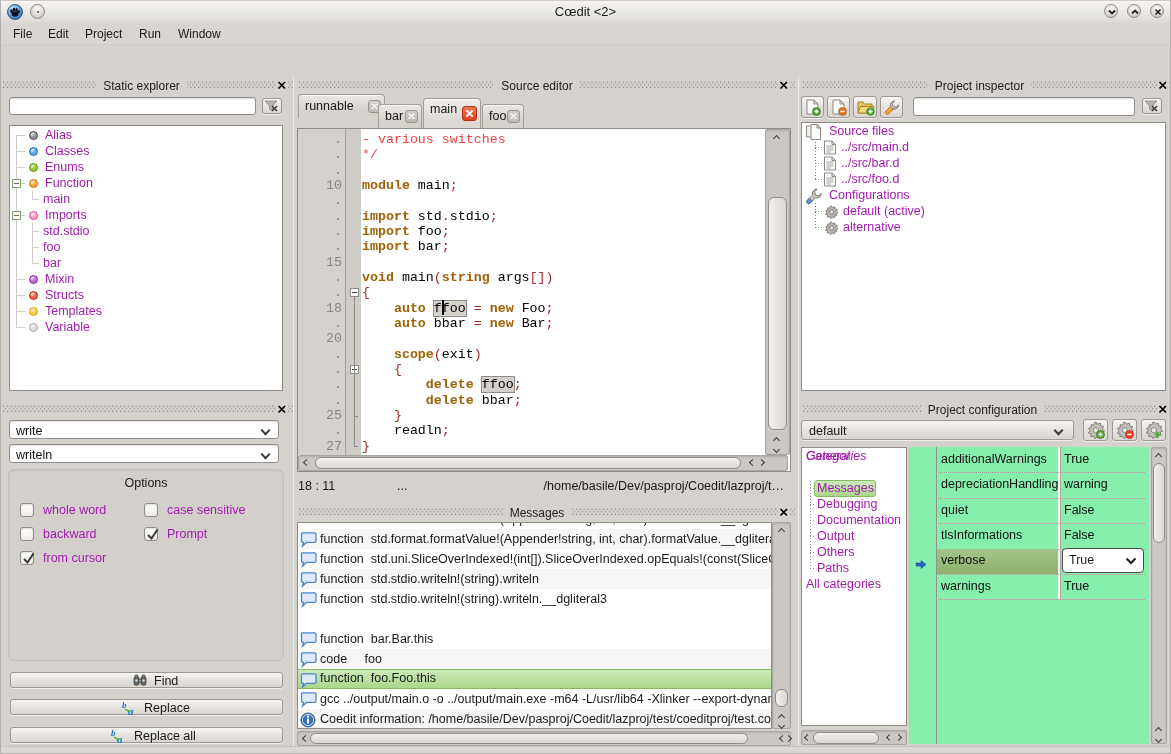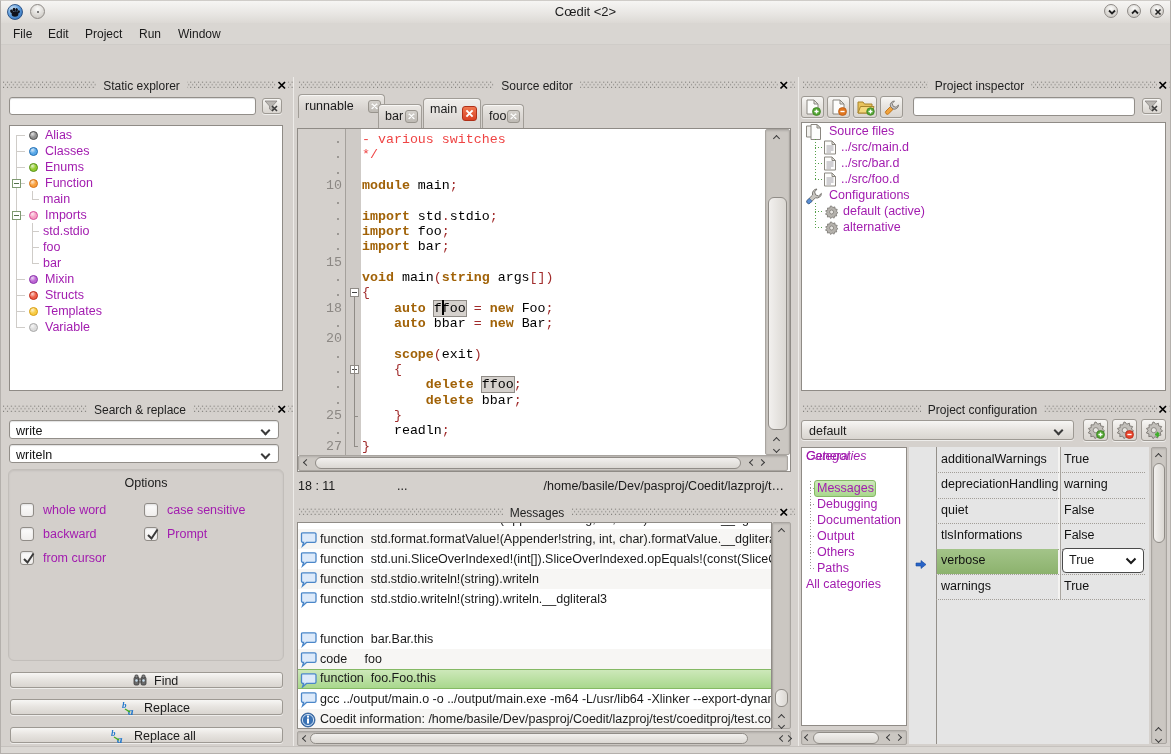--- a/index.html
+++ b/index.html
@@ -220,21 +220,20 @@
   <div class="trow" style="left:35px;top:146px;">Mixin</div>
   <div class="trow" style="left:35px;top:162px;">Structs</div>
   <div class="trow" style="left:35px;top:178px;">Templates</div>
   <div class="trow" style="left:35px;top:194px;">Variable</div>
 </div>
 
 <div class="hdr" style="left:0px;top:400px;width:290px;">
   <svg class="dots" width="100%" height="8">
         <rect width="100%" height="8" fill="url(#dotpat)"></rect>
       </svg>
-  <div class="t" style="width:278px"><em>Search &amp; replace</em></div>
   <div class="x">
         <svg width="10" height="9" viewBox="0 0 10 9">
           <path d="M1.5 1 L8 7.5 M8 1 L1.5 7.5" stroke="#000" stroke-width="1.7"></path>
         </svg>
       </div>
 </div>
 <div class="combo" style="left:8px;top:419px;width:270px;height:19px;">
       <span class="cv">write</span>
       <span class="chevd" style="right:8px;top:5px"></span>
     </div>
@@ -659,21 +658,21 @@
   <div class="trow" style="left:15px;top:113px;">Paths</div>
   <div class="trow" style="left:4px;top:129px;">All categories</div>
 </div>
 
 <div class="sbtrack" style="left:800px;top:729px;width:106px;height:15px;"></div>
 <div class="arr lf" style="left:801px;top:732px;"></div>
 <div class="sbthumbh" style="left:812px;top:731px;width:66px;height:12px;"></div>
 <div class="arr lf" style="left:883px;top:732px;"></div>
 <div class="arr rt" style="left:894px;top:732px;"></div>
 
-<div class="abs" id="pc-grid" style="left:908px;top:446px;width:240px;height:297px;background:#e5e5e5;">
+<div class="abs" id="pc-grid" style="left:908px;top:446px;width:240px;height:297px;background:#86efac;">
   <div class="abs" style="left:27px;top:0;width:1px;height:297px;background:#94908a;"></div>
   <div class="abs" style="left:149px;top:0;width:2px;height:152px;background:#f4f3f1;border-right:1px solid #aaa6a0;"></div>
   <div class="pgsep" style="top:25px;"></div>
   <div class="pgsep" style="top:51px;"></div>
   <div class="pgsep" style="top:76px;"></div>
   <div class="pgsep" style="top:102px;"></div>
   <div class="pgsep" style="top:127px;"></div>
   <div class="pgsep" style="top:152px;"></div>
   <div class="prow" style="top:5px;">additionalWarnings</div>
       <div class="pval" style="top:5px;">True</div>

